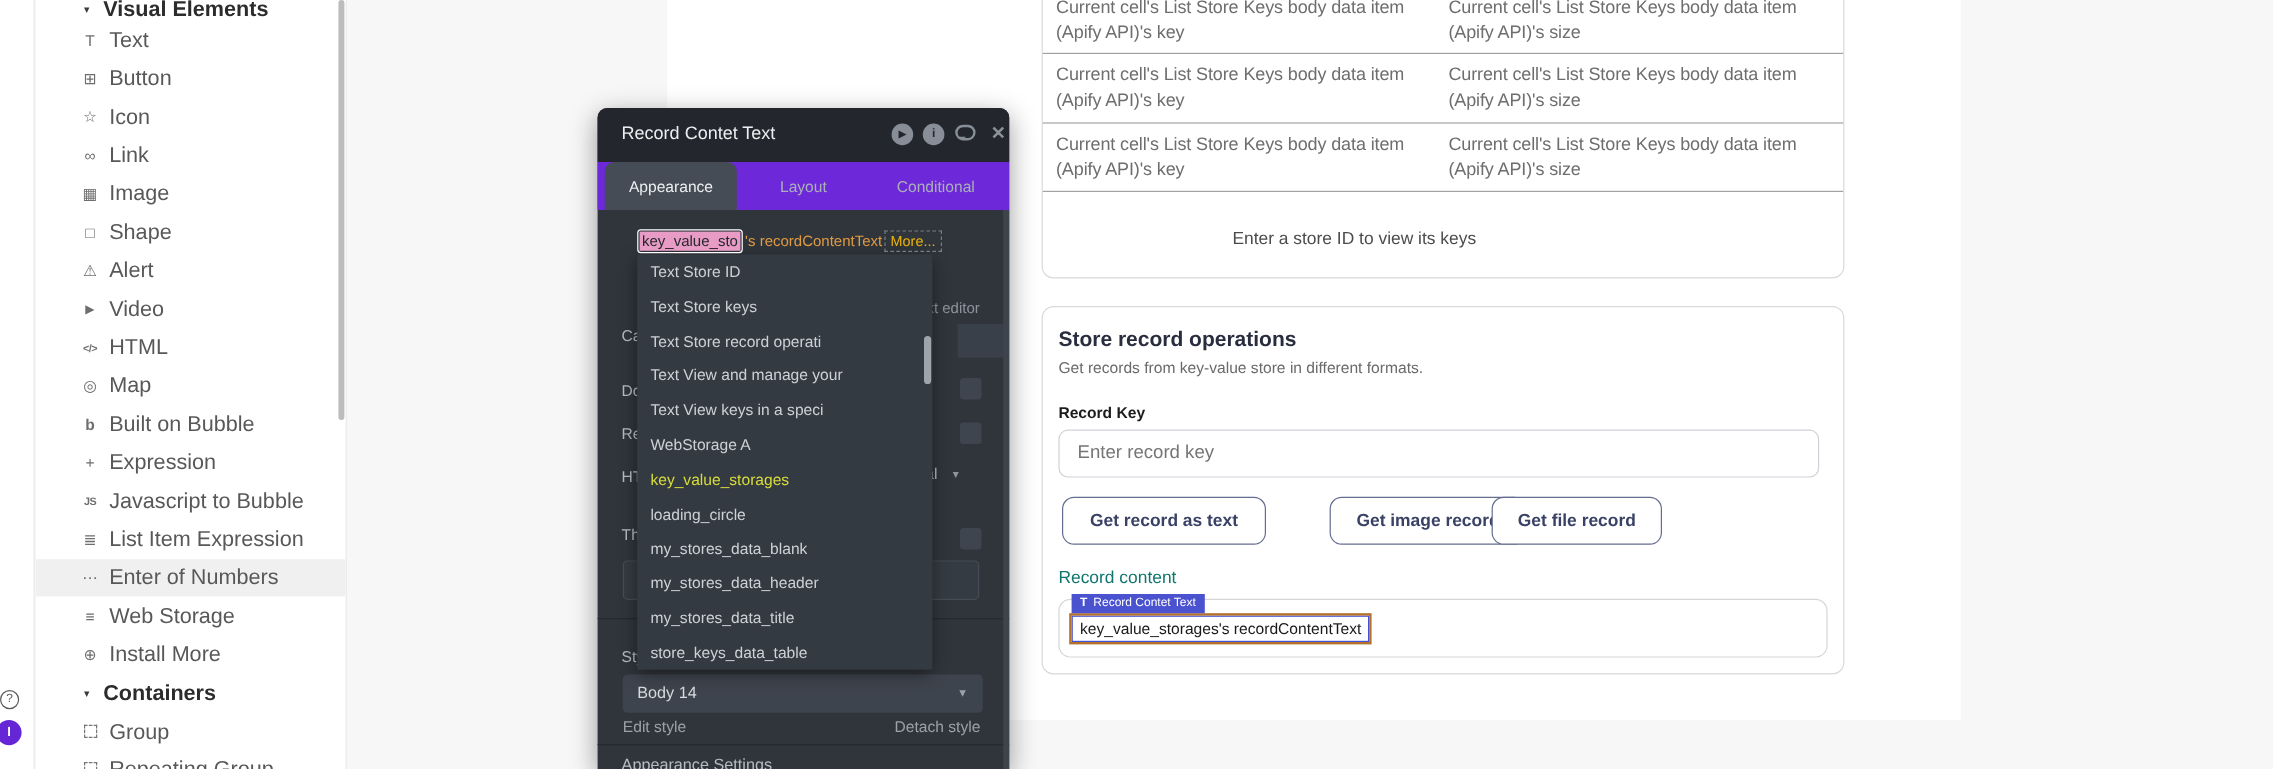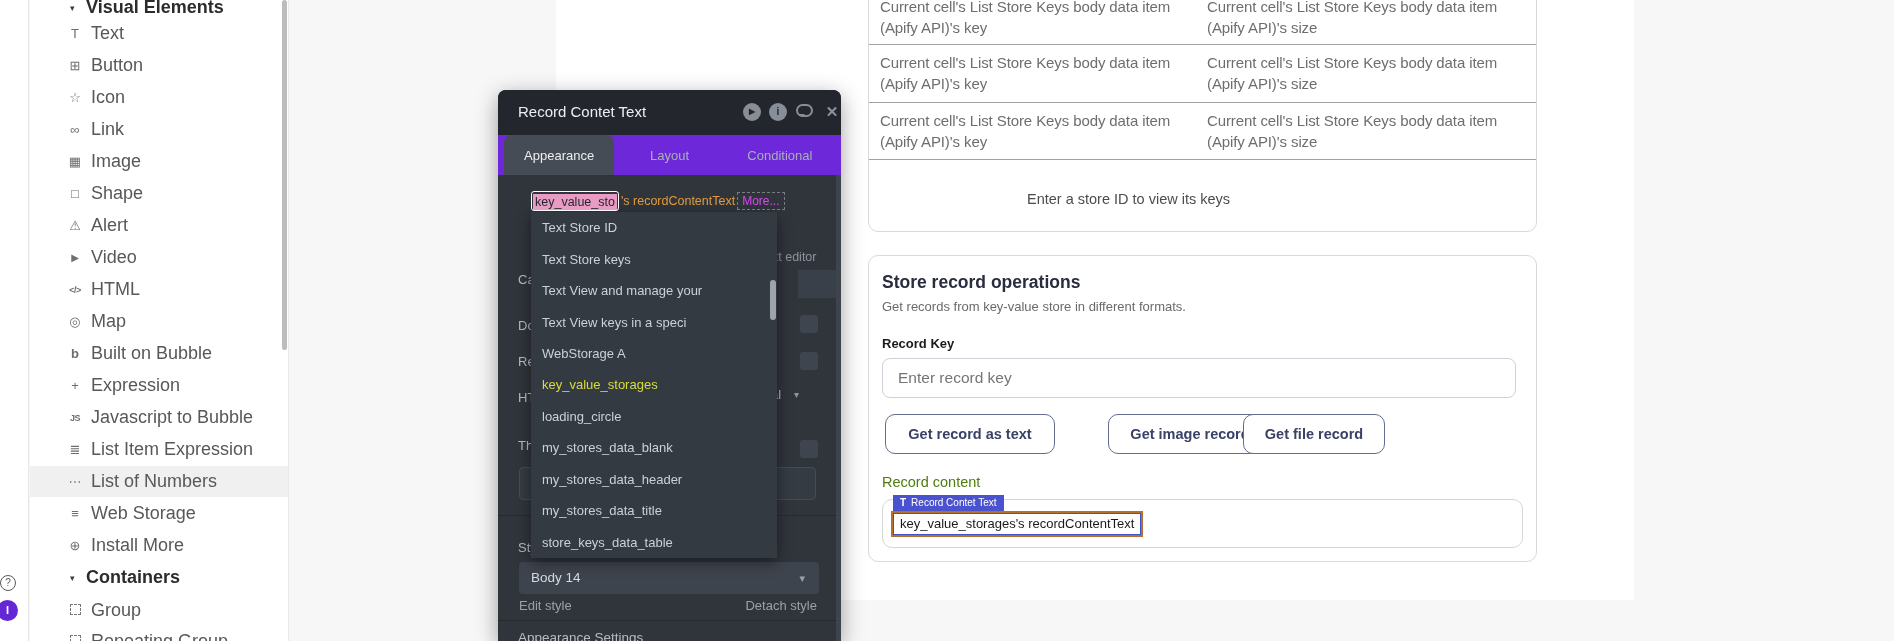--- a/index.html
+++ b/index.html
@@ -32,21 +32,21 @@
   .kcell { position:absolute; width:310px; color:#6e6e6e; font-size:15px; line-height:21px; letter-spacing:-0.1px; }
   .kdiv { position:absolute; left:869px; width:667px; height:1px; background:#a2a2a2; }
   #keys-empty { position:absolute; left:1027px; top:191px; color:#4c4c4c; font-size:14.5px; }
 
   #ops-card { left:868px; top:255px; width:669px; height:307px; }
   #ops-title { position:absolute; left:882px; top:272px; font-size:17.5px; font-weight:bold; color:#292d3e; }
   #ops-sub { position:absolute; left:882px; top:299px; font-size:13px; color:#6a6a6a; }
   #rk-label { position:absolute; left:882px; top:336px; font-size:13px; font-weight:bold; color:#1b1b1b; }
   #rk-input { position:absolute; left:882px; top:358px; width:634px; height:40px; border:1px solid #cfd2d8; border-radius:8px; background:#fff; font-size:15.5px; color:#8b5cf6; padding-left:15px; font-family:"Liberation Sans", sans-serif; }
   .op-btn { position:absolute; top:414px; height:40px; border:1.5px solid #646d90; border-radius:10px; background:#fff; color:#3a4166; font-size:14.5px; font-weight:bold; text-align:center; cursor:pointer; font-family:"Liberation Sans", sans-serif; }
-  #rc-label { position:absolute; left:882px; top:474px; font-size:14.5px; color:#4d7c0f; }
+  #rc-label { position:absolute; left:882px; top:474px; font-size:14.5px; color:#0f766e; }
   #rc-box { position:absolute; left:882px; top:499px; width:641px; height:49px; border:1px solid #d6d6d6; border-radius:10px; background:#fff; }
   #el-badge { position:absolute; left:893px; top:495px; height:16px; background:#4a52cf; color:#fff; font-size:10px; line-height:16px; padding:0 7px; white-space:nowrap; z-index:3; }
   #el-badge .t { font-weight:bold; margin-right:5px; }
   #sel-el { position:absolute; left:893px; top:513px; height:22px; line-height:20px; background:#fff; border:1px solid #4052d4; outline:2px solid #b5702c; padding:0 6px; font-size:13px; color:#1a1a1a; white-space:nowrap; z-index:2; cursor:pointer; }
 
   
   #panel { position:absolute; left:498px; top:90px; width:343px; height:551px; background:#30353c; border-radius:8px 8px 0 0; box-shadow:0 6px 22px rgba(0,0,0,.38); z-index:10; }
   #panel-header { position:absolute; left:0; top:0; width:100%; height:45px; background:#23272d; border-radius:8px 8px 0 0; }
   #panel-title { position:absolute; left:20px; top:13px; color:#eceef0; font-size:15px; }
   .hicon { position:absolute; top:13px; width:18px; height:18px; color:#8b929b; text-align:center; cursor:pointer; }
@@ -62,21 +62,21 @@
   .gray-label { position:absolute; color:#8d949d; font-size:12.5px; }
   .checkbox { position:absolute; width:18px; height:18px; background:#3f454e; border-radius:3px; cursor:pointer; }
   .pdivider { position:absolute; left:0; width:100%; height:1px; background:#262a2f; }
   #panel-scroll { position:absolute; right:0; top:85px; width:5px; height:466px; background:#3e444c; }
 
   
   #composer { position:absolute; left:33px; top:99px; height:23px; display:flex; align-items:center; z-index:20; }
   #composer .selbox { border:1.5px solid #fff; border-radius:3px; padding:0 1px; background:transparent; }
   #composer .selbox span { background:#e89cc5; color:#25282d; font-size:12.5px; padding:1px 2px; }
   #composer .expr { color:#e09a40; font-size:12.5px; margin-left:2px; white-space:nowrap; }
-  #composer .more { color:#d946ef; font-size:12px; border:1px dashed #767d86; padding:1px 4px; margin-left:2px; cursor:pointer; }
+  #composer .more { color:#eab308; font-size:12px; border:1px dashed #767d86; padding:1px 4px; margin-left:2px; cursor:pointer; }
 
   
   #dropdown { position:absolute; left:33px; top:122px; width:246px; height:346px; background:#343a42; box-shadow:0 4px 14px rgba(0,0,0,.45); display:flex; flex-direction:column; z-index:15; }
   .ditem { flex:1; display:flex; align-items:center; padding-left:11px; color:#ccd1d6; font-size:13px; cursor:pointer; white-space:nowrap; }
   .ditem.active { color:#d7dc3a; }
   #dd-scroll { position:absolute; left:272px; top:190px; width:6px; height:40px; background:#9da4ab; border-radius:3px; z-index:16; }
 
   
   #th-input { position:absolute; left:21px; top:377px; width:297px; height:33px; background:#353b43; border:1px solid #454c55; border-radius:4px; }
   #style-select { position:absolute; left:21px; top:472px; width:300px; height:32px; background:#3e444d; border-radius:4px; color:#d7dade; font-size:13.5px; line-height:32px; padding-left:12px; cursor:pointer; }
@@ -151,21 +151,21 @@
     <div class="srow" style="top:402px">
         <span class="glyph mono">JS</span>
         <span class="lbl">Javascript to Bubble</span>
       </div>
     <div class="srow" style="top:434px">
         <span class="glyph">≣</span>
         <span class="lbl">List Item Expression</span>
       </div>
     <div class="srow active" style="top:466px">
         <span class="glyph">⋯</span>
-        <span class="lbl">List of Numbers</span>
+        <span class="lbl">Enter of Numbers</span>
       </div>
     <div class="srow" style="top:498px">
         <span class="glyph">≡</span>
         <span class="lbl">Web Storage</span>
       </div>
     <div class="srow" style="top:530px">
         <span class="glyph">⊕</span>
         <span class="lbl">Install More</span>
       </div>
     <div class="srow header" style="top:562px">
@@ -248,20 +248,21 @@
 
     <div id="composer">
       <span class="selbox"><span>key_value_sto</span></span>
       <span class="expr">'s recordContentText</span>
       <span class="more">More...</span>
     </div>
 
     <div id="dropdown">
       <div class="ditem">Text Store ID</div>
       <div class="ditem">Text Store keys</div>
+      <div class="ditem">Text Store record operati</div>
       <div class="ditem">Text View and manage your</div>
       <div class="ditem">Text View keys in a speci</div>
       <div class="ditem">WebStorage A</div>
       <div class="ditem active">key_value_storages</div>
       <div class="ditem">loading_circle</div>
       <div class="ditem">my_stores_data_blank</div>
       <div class="ditem">my_stores_data_header</div>
       <div class="ditem">my_stores_data_title</div>
       <div class="ditem">store_keys_data_table</div>
     </div>

